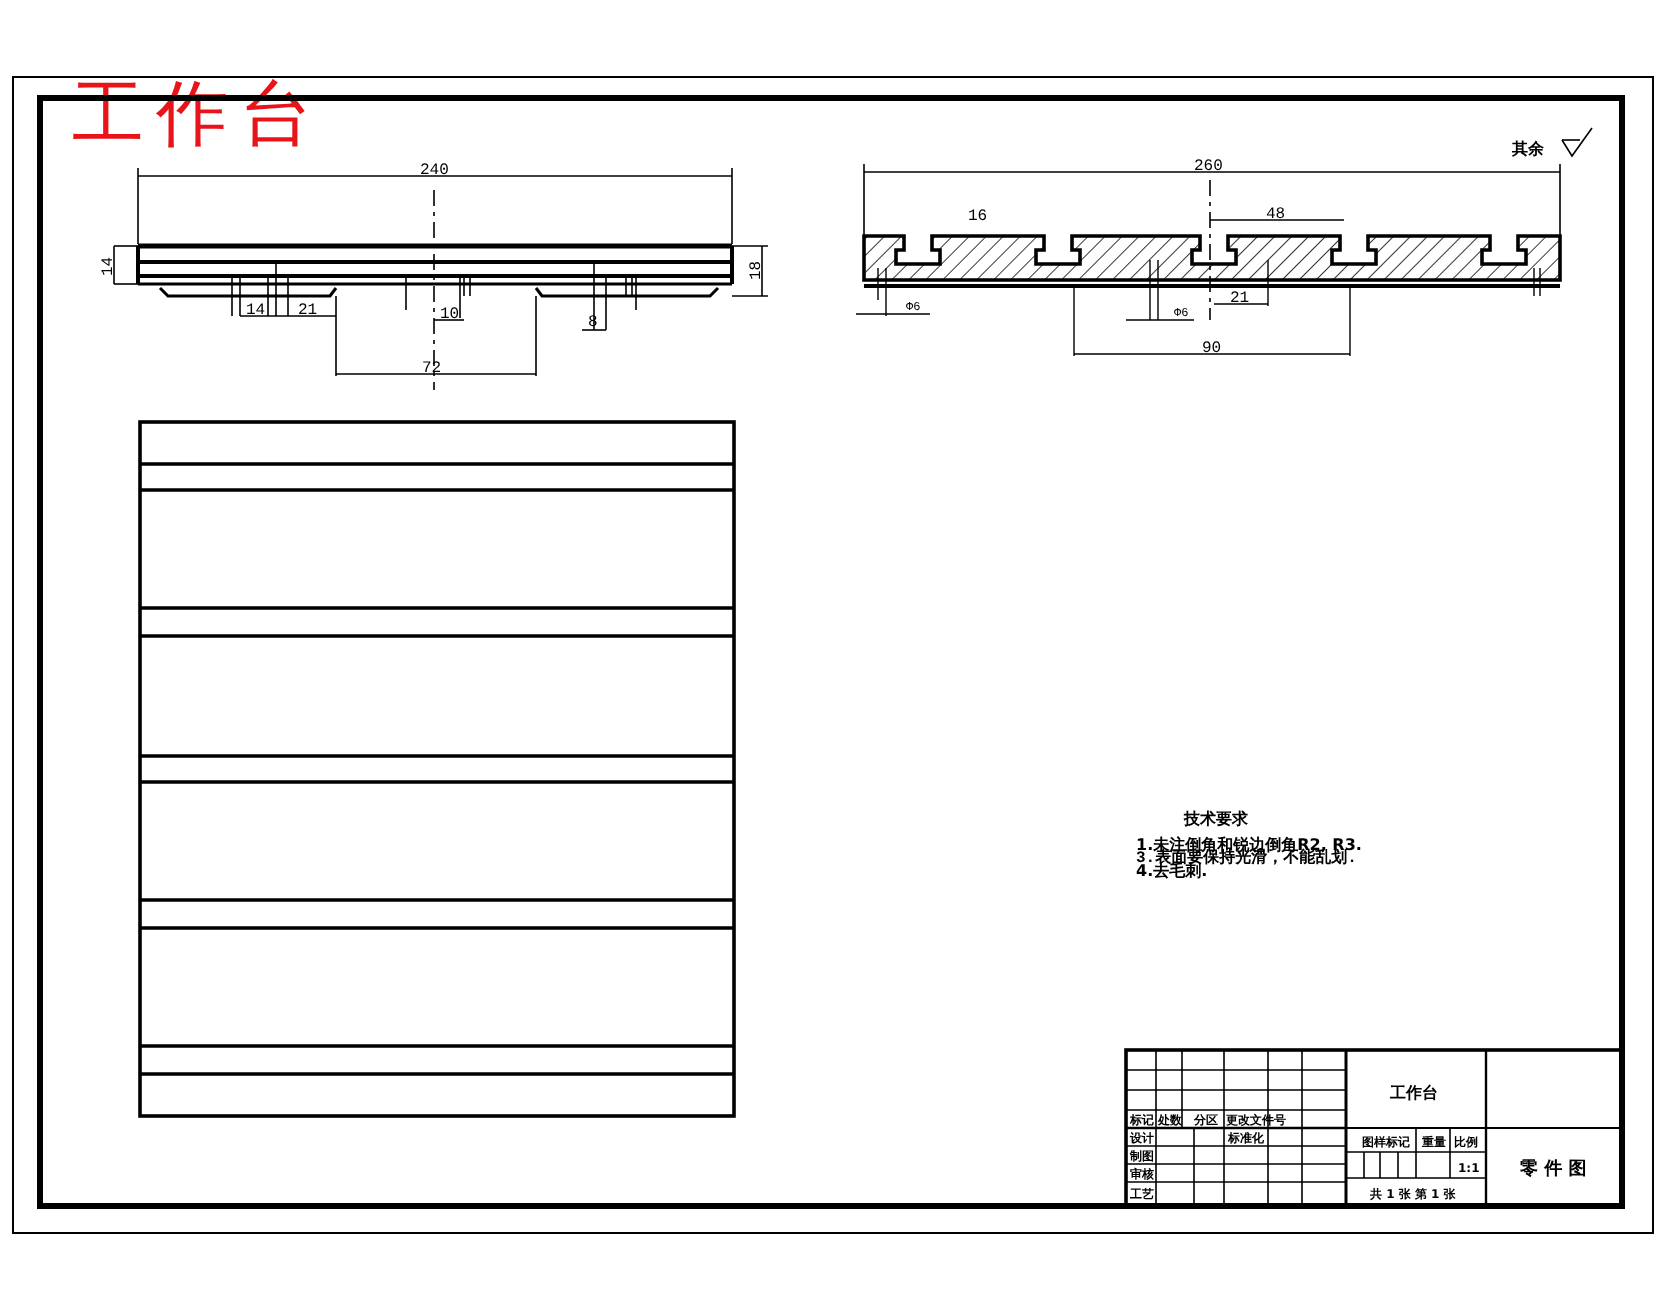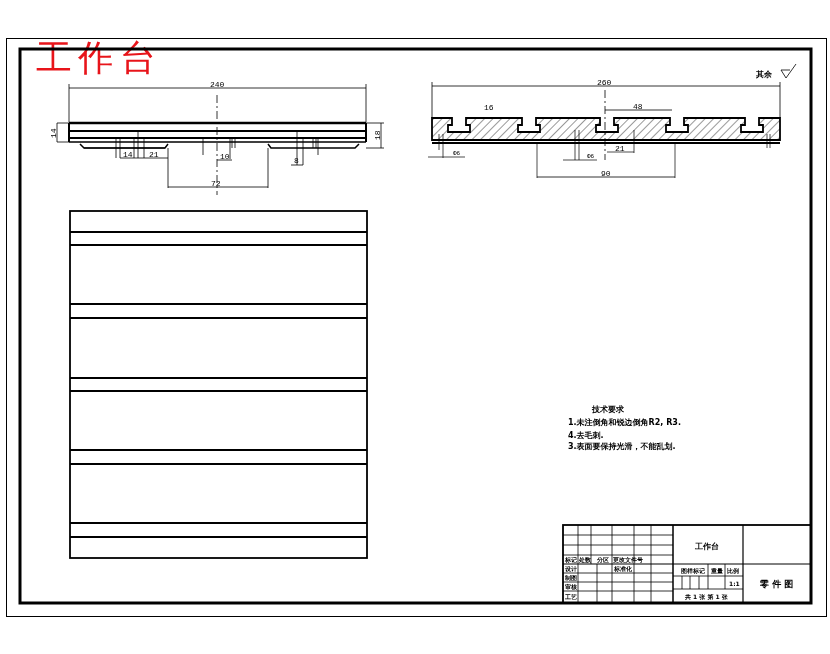--- a/index.html
+++ b/index.html
@@ -179,13 +179,13 @@
     <text class="tb-text" x="565" y="571">设计</text>
     <text class="tb-text" x="565" y="580">制图</text>
     <text class="tb-text" x="565" y="589">审核</text>
     <text class="tb-text" x="565" y="599">工艺</text>
   </g>
 </svg>
 
 <div class="note" style="left:592px;top:403px;">技术要求</div>
 <div class="note" style="left:568px;top:416px;">1.未注倒角和锐边倒角R2, R3.</div>
 <div class="note" style="left:568px;top:429px;">4.去毛刺.</div>
-<div class="note" style="left:568px;top:440px;">3.表面要保持光滑，不能乱划.</div>
+<div class="note" style="left:568px;top:423px;font-family:Liberation Mono, monospace;">3.表面要保持光滑，不能乱划.</div>
 
 </body></html>

